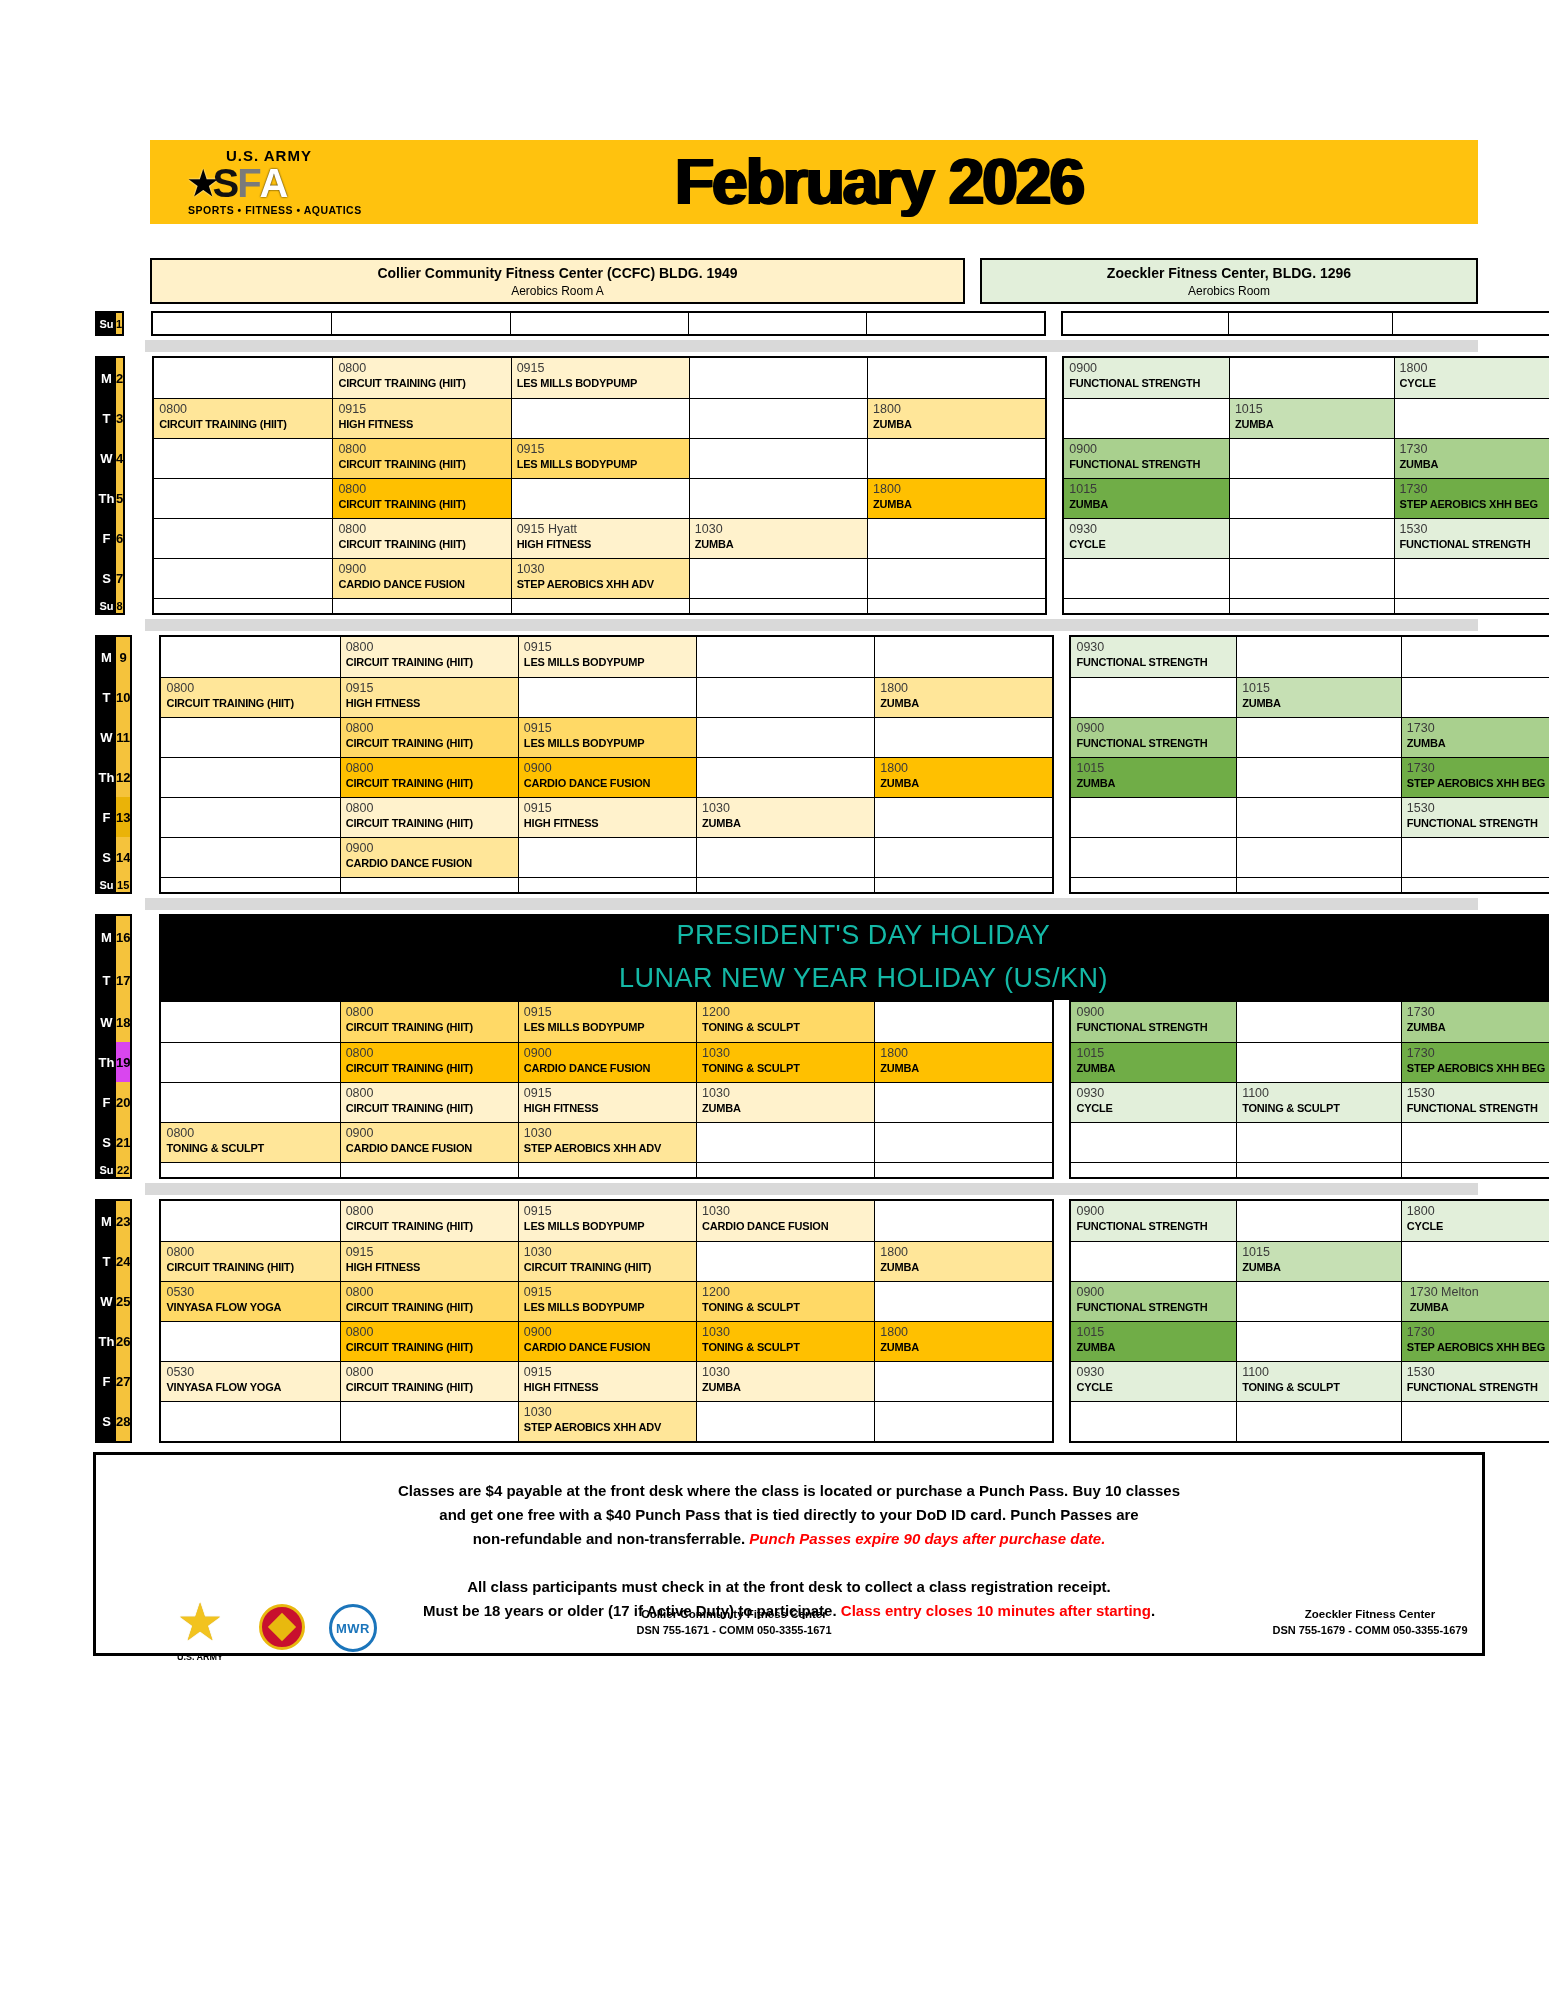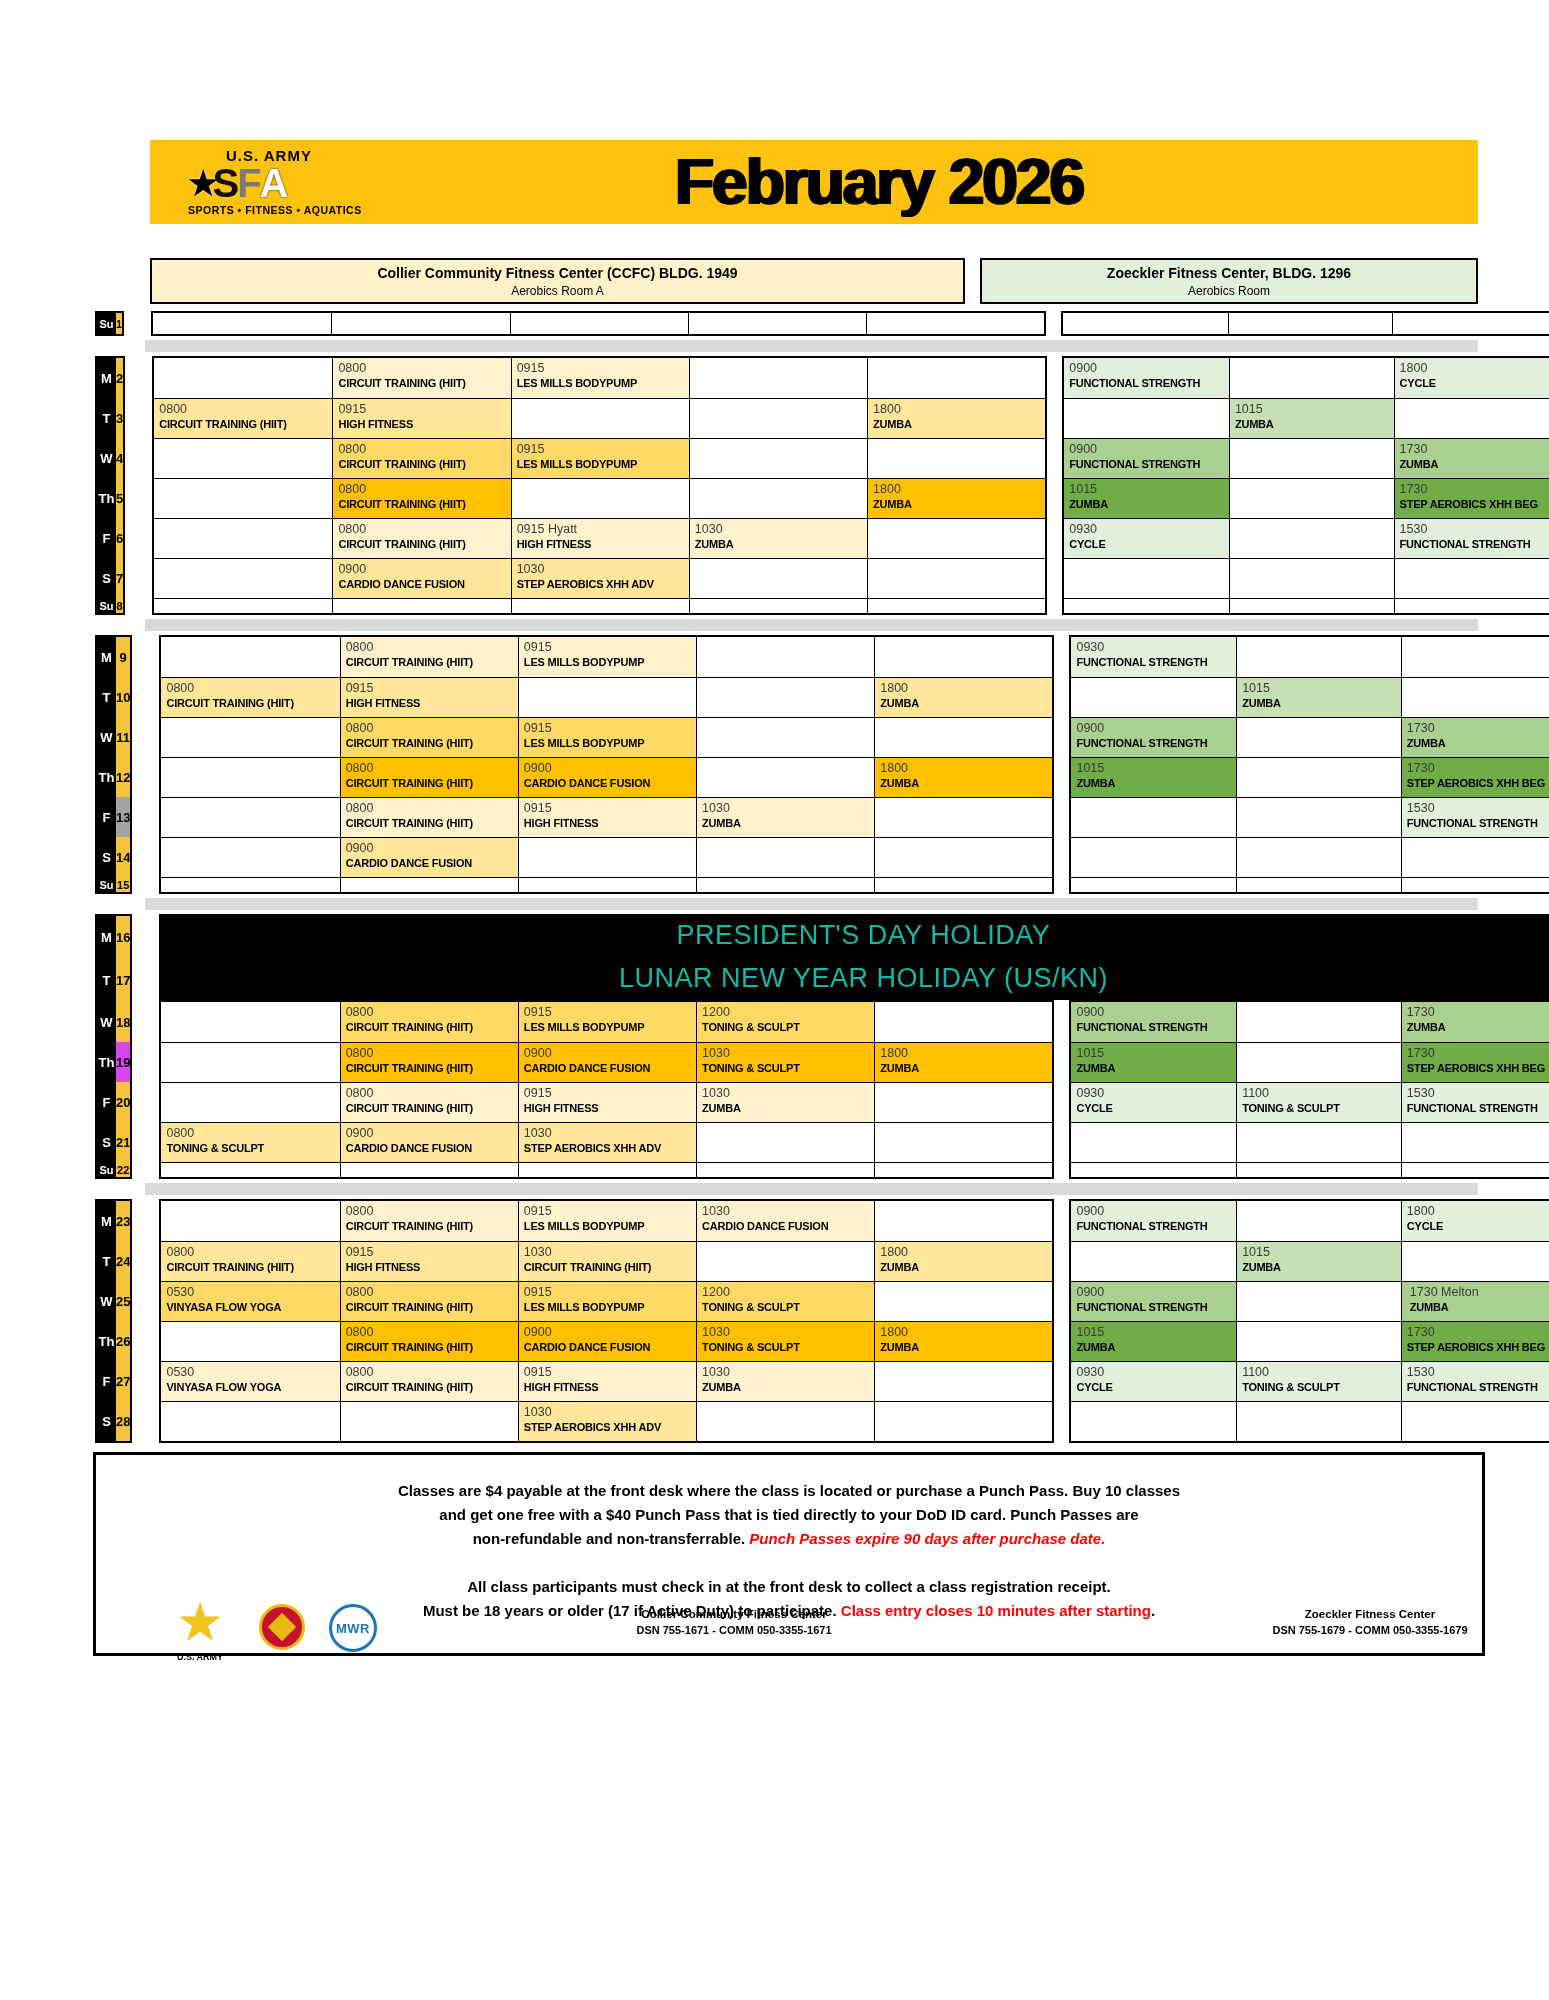--- a/index.html
+++ b/index.html
@@ -343,21 +343,21 @@
           <div class="label-row h-regular">
             <div class="label-letter">W</div>
             <div class="label-num" style="background: rgb(245, 195, 60);">11</div>
           </div>
           <div class="label-row h-regular">
             <div class="label-letter">Th</div>
             <div class="label-num" style="background: rgb(245, 195, 60);">12</div>
           </div>
           <div class="label-row h-regular">
             <div class="label-letter">F</div>
-            <div class="label-num" style="background: #a3a3a3;">13</div>
+            <div class="label-num" style="background: #eab308;">13</div>
           </div>
           <div class="label-row h-regular">
             <div class="label-letter">S</div>
             <div class="label-num" style="background: rgb(245, 195, 60);">14</div>
           </div>
           <div class="label-row h-thin">
             <div class="label-letter">Su</div>
             <div class="label-num" style="background: rgb(245, 195, 60);">15</div>
           </div>
         </div>

